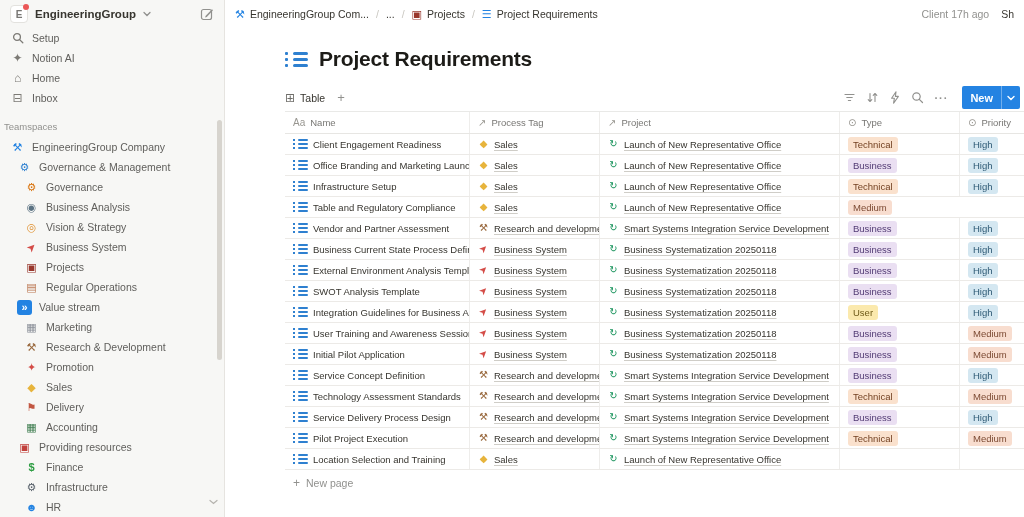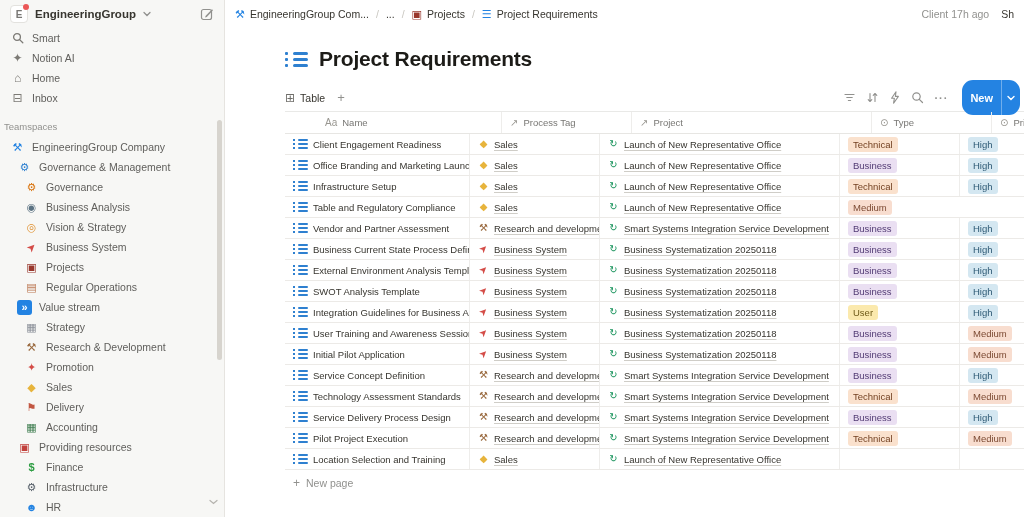--- a/index.html
+++ b/index.html
@@ -57,21 +57,21 @@
   .bl-lg i::before { left:-8px; width:3px; height:3px; border-radius:1px; }
 
   .tabs-row { display:flex; align-items:center; margin-top:10px; height:28px; min-height:28px;
               border-bottom:1px solid #e9e9e7; padding-right:4px; font-size:10.5px; }
   .tab { display:flex; align-items:center; gap:5px; font-weight:500; color:#37352f; cursor:pointer; }
   .tab .tic { color:#6f6e6a; font-size:12px; }
   .tab-plus { color:#91918e; margin-left:12px; font-size:13px; cursor:pointer; }
   .view-actions { margin-left:auto; display:flex; align-items:center; gap:10px; color:#91918e; }
   .va-icon { display:flex; cursor:pointer; }
   .ellipsis { font-weight:700; letter-spacing:1px; font-size:11px; cursor:pointer; }
-  .btn-new { background:#2483e2; color:#fff; border-radius:11px; height:35px; display:flex; align-items:center;
+  .btn-new { background:#2483e2; color:#fff; border-radius:2px; height:23px; display:flex; align-items:center;
              font-weight:600; font-size:11px; margin-left:4px; cursor:pointer; }
   .btn-new .nlbl { padding:0 8px; }
   .btn-new .ndiv { width:1px; height:100%; background:rgba(255,255,255,.35); }
   .btn-new .nchv { padding:0 5px; display:flex; }
 
   
   .table { display:flex; flex-direction:column; min-width:810px; font-size:9.5px; }
   .thead { display:flex; height:22px; min-height:22px; color:#787774; border-bottom:1px solid #e7e6e3; }
   .th { display:flex; align-items:center; gap:5px; padding:0 8px; border-right:1px solid #eeedeb; cursor:pointer; }
   .th:last-child { border-right:0; }
@@ -114,21 +114,21 @@
       </span>
     </div>
 
     <div class="side-item">
       <span class="sicon">
         <svg width="12" height="12" viewBox="0 0 12 12">
             <circle cx="5" cy="5" r="3.4" fill="none" stroke="#7c7a75" stroke-width="1.3"></circle>
             <path d="M7.6 7.6 10.8 10.8" stroke="#7c7a75" stroke-width="1.3" stroke-linecap="round"></path>
           </svg>
       </span>
-      <span>Smart</span>
+      <span>Setup</span>
     </div>
     <div class="side-item">
       <span class="sicon">✦</span>
       <span>Notion AI</span>
     </div>
     <div class="side-item">
       <span class="sicon">⌂</span>
       <span>Home</span>
     </div>
     <div class="side-item">
@@ -169,21 +169,21 @@
         <div class="side-item" style="padding-left: 24px;">
           <span class="tsicon" style="color: rgb(189, 122, 85);">▤</span>
           <span>Regular Operations</span>
         </div>
         <div class="side-item" style="padding-left: 17px;">
           <span class="tsicon boldg" style="color: rgb(255, 255, 255); background: rgb(35, 131, 226);">»</span>
           <span>Value stream</span>
         </div>
         <div class="side-item" style="padding-left: 24px;">
           <span class="tsicon" style="color: rgb(138, 143, 152);">▦</span>
-          <span>Strategy</span>
+          <span>Marketing</span>
         </div>
         <div class="side-item" style="padding-left: 24px;">
           <span class="tsicon" style="color: rgb(154, 106, 63);">⚒</span>
           <span>Research &amp; Development</span>
         </div>
         <div class="side-item" style="padding-left: 24px;">
           <span class="tsicon" style="color: rgb(212, 76, 71);">✦</span>
           <span>Promotion</span>
         </div>
         <div class="side-item" style="padding-left: 24px;">
@@ -301,21 +301,21 @@
               <svg width="8" height="6" viewBox="0 0 8 6">
                   <path d="M1 1.5 4 4.5 7 1.5" fill="none" stroke="#fff" stroke-width="1.4" stroke-linecap="round"></path>
                 </svg>
             </span>
           </span>
         </div>
       </div>
 
       <div class="table">
         <div class="thead" id="thead">
-            <div class="th" style="width: 185px; min-width: 185px; margin-left: 32px;">
+            <div class="th" style="width: 185px; min-width: 185px;">
               <span class="cicon">Aa</span>
               <span>Name</span>
             </div>
             <div class="th" style="width: 130px; min-width: 130px;">
               <span class="cicon">↗</span>
               <span>Process Tag</span>
             </div>
             <div class="th" style="width: 240px; min-width: 240px;">
               <span class="cicon">↗</span>
               <span>Project</span>

